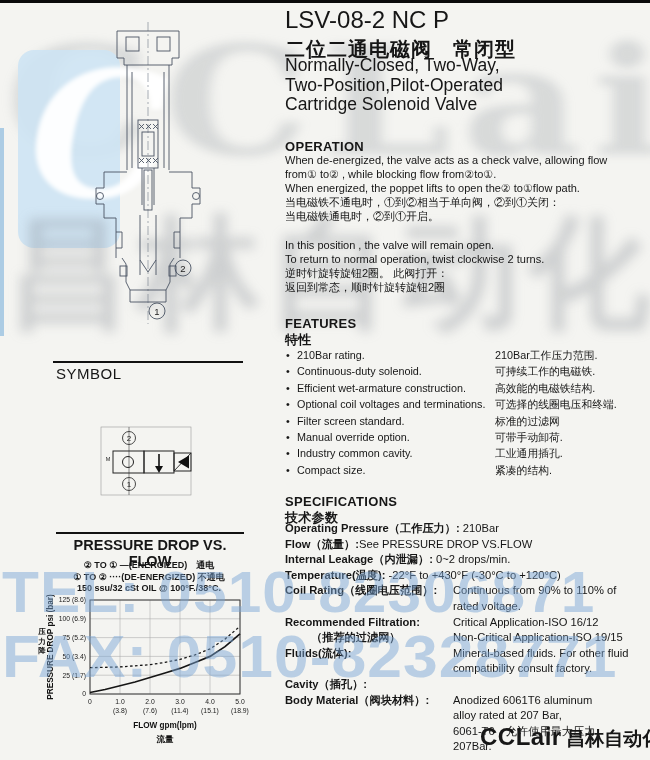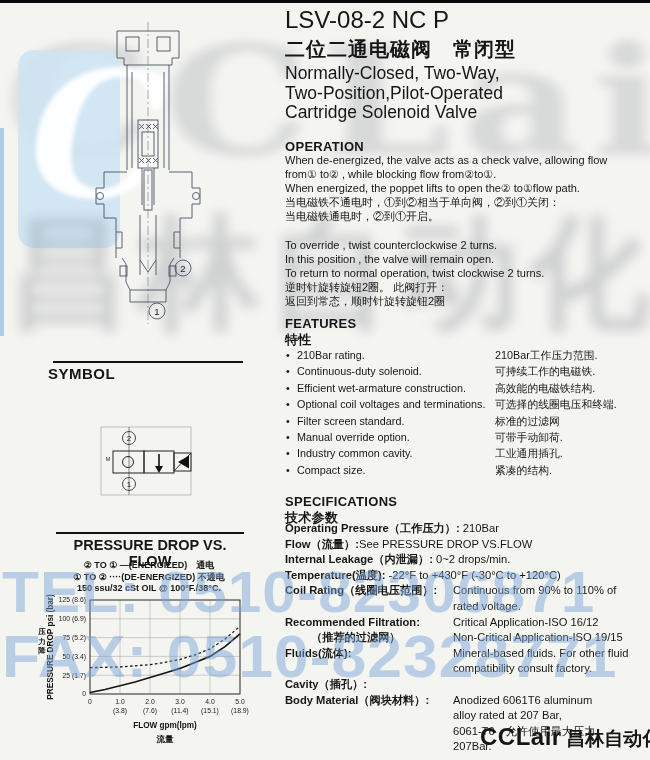--- a/index.html
+++ b/index.html
@@ -22,31 +22,31 @@
     color:rgba(122,166,214,.48);letter-spacing:1px;transform:scaleX(1.06);transform-origin:left top;white-space:nowrap;}
   .wm-fax{position:absolute;left:2px;top:627px;z-index:3;font-weight:bold;font-size:60px;line-height:1;
     color:rgba(122,166,214,.48);letter-spacing:1px;transform:scaleX(1.04);transform-origin:left top;white-space:nowrap;}
   .wm-left-strip{position:absolute;left:0;top:128px;width:4px;height:208px;background:#9fc4e2;opacity:.85;z-index:0;}
 
   .content{position:absolute;left:0;top:0;width:650px;height:760px;z-index:1;}
 
   
   .drawing-svg{position:absolute;left:60px;top:20px;}
   .sec-rule{position:absolute;height:2px;background:#111;}
-  .h-symbol{position:absolute;left:48px;top:365px;font-size:15px;font-weight:bold;letter-spacing:.5px;text-align:center;}
+  .h-symbol{position:absolute;left:56px;top:365px;font-size:15px;font-weight:normal;letter-spacing:.5px;text-align:center;}
   .symbol-svg{position:absolute;left:99px;top:423px;}
   .h-pdvf{position:absolute;left:56px;top:537px;width:188px;text-align:center;font-size:14.5px;font-weight:bold;}
   .legend{position:absolute;left:40px;top:560px;width:218px;text-align:center;font-size:9px;font-weight:bold;line-height:11.5px;}
   .chart-svg{position:absolute;left:36px;top:594px;}
 
   
   .col-right{position:absolute;left:285px;top:0;width:360px;}
   .model-title{position:absolute;left:0;top:6px;font-size:24px;font-weight:normal;}
   .title-cn{position:absolute;left:0;top:36px;font-size:20px;font-weight:bold;letter-spacing:1px;text-align:right;}
-  .subtitle{position:absolute;left:0;top:64px;font-size:17.5px;line-height:19.5px;}
+  .subtitle{position:absolute;left:0;top:56px;font-size:17.5px;line-height:19.5px;}
   .sec-h{font-size:13px;font-weight:bold;letter-spacing:.3px;}
   .op-h{position:absolute;left:0;top:139px;}
   .op-p1{position:absolute;left:0;top:154px;font-size:11px;line-height:13.9px;}
   .op-p2{position:absolute;left:0;top:239px;font-size:11px;line-height:13.9px;}
   .feat-h{position:absolute;left:0;top:316px;}
   .feat-cn{position:absolute;left:0;top:331px;}
   .features{position:absolute;left:0;top:349px;width:360px;}
   .feat-row{position:relative;height:16.4px;font-size:10.8px;}
   .feat-bullet{position:absolute;left:1px;top:0;}
   .feat-en{position:absolute;left:12px;top:0;white-space:nowrap;}
@@ -210,21 +210,20 @@
 
       <div class="sec-h op-h">OPERATION</div>
       <div class="op-p1">
           <div>When de-energized, the valve acts as a check valve, allowing flow</div>
           <div>from① to② , while blocking flow from②to①.</div>
           <div>When energized, the poppet lifts to open the② to①flow path.</div>
           <div>当电磁铁不通电时，①到②相当于单向阀，②到①关闭：</div>
           <div>当电磁铁通电时，②到①开启。</div>
         </div>
       <div class="op-p2">
-          <div>To  override , twist counterclockwise 2 turns.</div>
           <div>In this position , the valve will remain open.</div>
           <div>To return to normal operation, twist clockwise 2 turns.</div>
           <div>逆时针旋转旋钮2圈。 此阀打开：</div>
           <div>返回到常态，顺时针旋转旋钮2圈</div>
         </div>
 
       <div class="sec-h feat-h">FEATURES</div>
       <div class="sec-h feat-cn">特性</div>
       <div class="features" id="features-list">
           <div class="feat-row">

